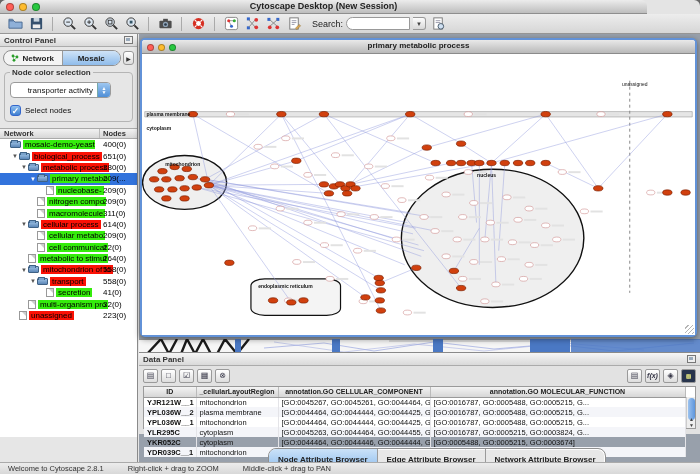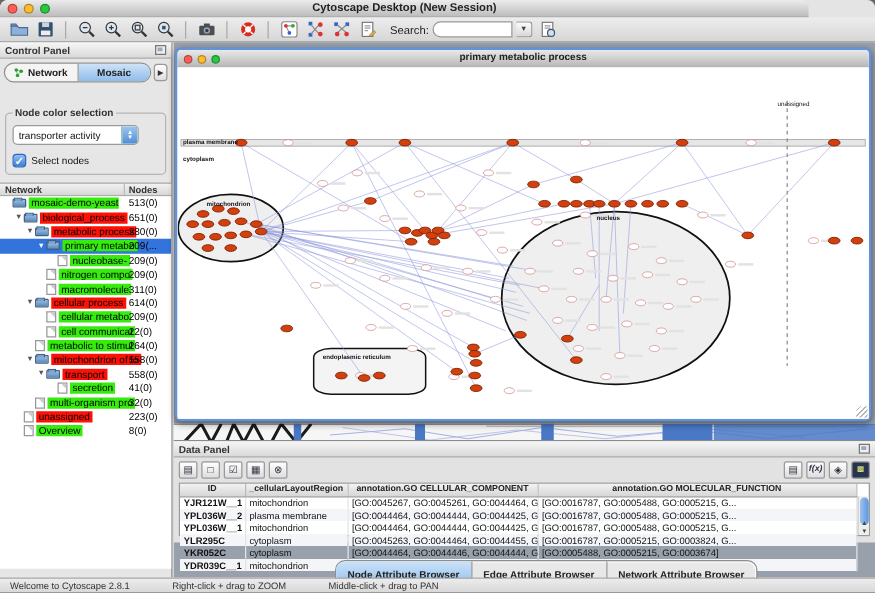--- a/index.html
+++ b/index.html
@@ -24,23 +24,23 @@
   .cpanel{position:absolute;left:0;top:34px;width:138px;height:428px;background:#e6e6e6;border-right:1px solid #8a8a8a;}
   .phead{height:13px;background:linear-gradient(#f6f6f6,#d9d9d9);border-bottom:1px solid #ababab;font-size:8px;font-weight:bold;color:#333;display:flex;align-items:center;padding:0 4px;}
   .floaticon{margin-left:auto;width:9px;height:8px;border:1px solid #777;background:#eee;position:relative;}
   .floaticon:before{content:"";position:absolute;left:1px;top:1px;width:4px;height:3px;background:#9ab;}
   .cptabs{display:flex;align-items:center;margin:3px 3px 2px 3px;}
   .seg{display:flex;flex:1;height:16px;border:1px solid #8f8f8f;border-radius:9px;overflow:hidden;background:#f4f4f4;}
   .seg .tab{flex:1;display:flex;align-items:center;justify-content:center;gap:3px;font-size:8px;font-weight:bold;color:#222;}
   .seg .tab.sel{background:linear-gradient(#cfe3f7,#8fbceb);}
   .seg .tab + .tab{border-left:1px solid #9a9a9a;}
   .tabarrow{width:11px;height:14px;margin-left:2px;border:1px solid #999;border-radius:3px;background:linear-gradient(#fff,#ddd);font-size:6px;color:#333;display:flex;align-items:center;justify-content:center;}
-  .groupbox{position:relative;margin:24px 4px 4px 4px;border:1px solid #b5b5b5;border-radius:4px;padding:9px 21px 5px 5px;}
+  .groupbox{position:relative;margin:6px 4px 4px 4px;border:1px solid #b5b5b5;border-radius:4px;padding:9px 21px 5px 5px;}
   .grouplabel{position:absolute;top:-5px;left:5px;background:#e6e6e6;padding:0 2px;font-size:8px;font-weight:bold;color:#333;}
-  .dropdown{height:16px;border:1px solid #9a9a9a;border-radius:4px;background:#fff;display:flex;align-items:center;overflow:hidden;}
+  .dropdown{height:16px;border:1px solid #9a9a9a;border-radius:4px;background:#fff;display:flex;align-items:center;overflow:hidden;text-align:right;}
   .dropdown .dval{flex:1;font-size:8px;padding:0 4px;color:#111;white-space:nowrap;overflow:hidden;}
   .dropdown .dbtn{width:13px;height:100%;background:linear-gradient(#9ec7f0,#4e8ed6);display:flex;flex-direction:column;align-items:center;justify-content:center;color:#fff;font-size:5px;line-height:4px;border-left:1px solid #7aa;}
   .checkrow{display:flex;align-items:center;gap:4px;margin-top:7px;}
   .checkbox{width:11px;height:11px;border-radius:3px;background:linear-gradient(#8fc0ef,#3f7fd0);border:1px solid #36c;color:#fff;font-size:9px;line-height:10px;text-align:center;font-weight:bold;}
   .checklabel{font-size:8px;color:#111;}
   .treehead{display:flex;height:11px;background:linear-gradient(#f2f2f2,#d7d7d7);border-top:1px solid #aaa;border-bottom:1px solid #aaa;font-size:7.5px;font-weight:bold;color:#333;margin-top:6px;}
   .treehead .c1{width:100px;padding-left:4px;border-right:1px solid #bbb;}
   .treehead .c2{flex:1;padding-left:3px;}
   .tree{background:#fff;height:298px;overflow:hidden;position:relative;}
   .trow{position:relative;display:flex;align-items:center;height:11.4px;font-size:8px;white-space:nowrap;}
@@ -88,21 +88,21 @@
   .dtable tr:nth-child(even) td{background:#f4f5f9;}
   .dtable td.idc{font-weight:bold;}
   .vscroll{position:absolute;right:0;top:10px;bottom:0;width:9px;background:#eee;border-left:1px solid #ccc;}
   .vthumb{position:absolute;left:1px;top:1px;width:7px;height:22px;border-radius:4px;background:linear-gradient(90deg,#9cc2ee,#5d96dd);}
   .varrows{position:absolute;left:0;bottom:0;width:9px;font-size:5px;line-height:6px;text-align:center;color:#444;}
   
   .btabs{position:absolute;left:268px;top:448px;height:22px;display:flex;border:1px solid #8f8f8f;border-radius:8px;overflow:hidden;background:#e8e8e8;box-shadow:0 0 0 1px #fff inset;}
   .btabs .btab{display:flex;align-items:center;padding:0 9px;font-size:8px;font-weight:bold;color:#222;}
   .btabs .btab + .btab{border-left:1px solid #9a9a9a;}
   .btabs .btab.sel{background:linear-gradient(#cbe2f8,#91bfee);}
-  .statusbar{position:absolute;left:0;top:462px;width:700px;height:12px;background:linear-gradient(#ececec,#d8d8d8);border-top:1px solid #aaa;display:flex;align-items:center;gap:34px;padding:0 8px;font-size:7.5px;color:#333;}
+  .statusbar{position:absolute;left:0;top:462px;width:700px;height:12px;background:linear-gradient(#ececec,#d8d8d8);border-top:1px solid #aaa;display:flex;align-items:center;gap:24px;padding:0 8px;font-size:7.5px;color:#333;}
 </style>
 </head>
 <body>
 
 <div class="app">
 
   <div class="titlebar">
     <div class="lights">
       <span class="light red"></span>
       <span class="light yellow"></span>
@@ -275,21 +275,21 @@
     <div class="treehead">
       <span class="c1">Network</span>
       <span class="c2">Nodes</span>
     </div>
     <div class="tree" id="tree">
         <div class="trow">
           <span style="width: 2px; flex: 0 0 auto;"></span>
           <span class="tri"></span>
           <span class="ticon folder"></span>
           <span class="tlabel hl-green">mosaic-demo-yeast</span>
-          <span class="tcount">513(0)</span>
+          <span class="tcount">400(0)</span>
         </div>
         <div class="trow">
           <span style="width: 11px; flex: 0 0 auto;"></span>
           <span class="tri">▼</span>
           <span class="ticon folder"></span>
           <span class="tlabel hl-red">biological_process</span>
           <span class="tcount">651(0)</span>
         </div>
         <div class="trow">
           <span style="width: 20px; flex: 0 0 auto;"></span>
@@ -381,27 +381,20 @@
           <span class="ticon file"></span>
           <span class="tlabel hl-green">multi-organism pro</span>
           <span class="tcount">32(0)</span>
         </div>
         <div class="trow">
           <span style="width: 11px; flex: 0 0 auto;"></span>
           <span class="tri"></span>
           <span class="ticon file"></span>
           <span class="tlabel hl-red">unassigned</span>
           <span class="tcount">223(0)</span>
-        </div>
-        <div class="trow">
-          <span style="width: 11px; flex: 0 0 auto;"></span>
-          <span class="tri"></span>
-          <span class="ticon file"></span>
-          <span class="tlabel hl-green">Overview</span>
-          <span class="tcount">8(0)</span>
         </div>
       </div>
   </div>
 
   <div class="desktop">
 
     <div class="fragments">
       <div class="frag-white" style="left:0;width:561px;"></div>
       <svg class="frag-scribble" style="left:8px;width:110px;" viewBox="0 0 110 15" preserveAspectRatio="none">
         <path d="M0 15L14 0L22 15L30 0M34 15L40 0L48 15L56 0L64 15M70 15L78 0L90 15L102 0" stroke="#1b1b1b" stroke-width="2.4" fill="none"></path>

